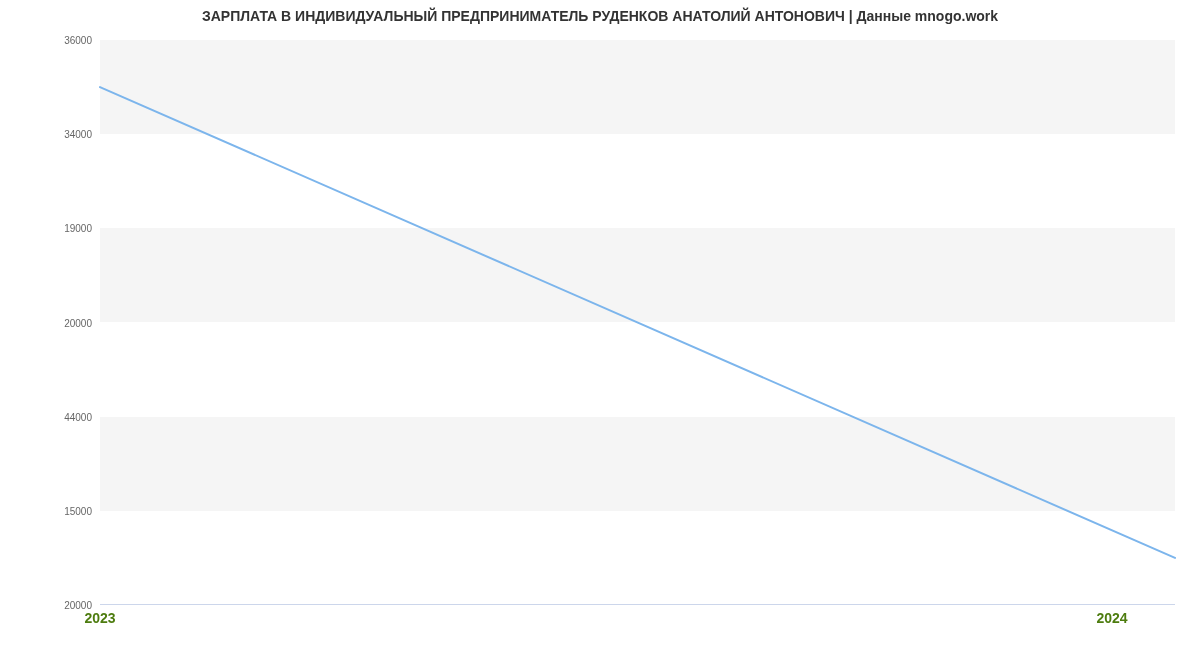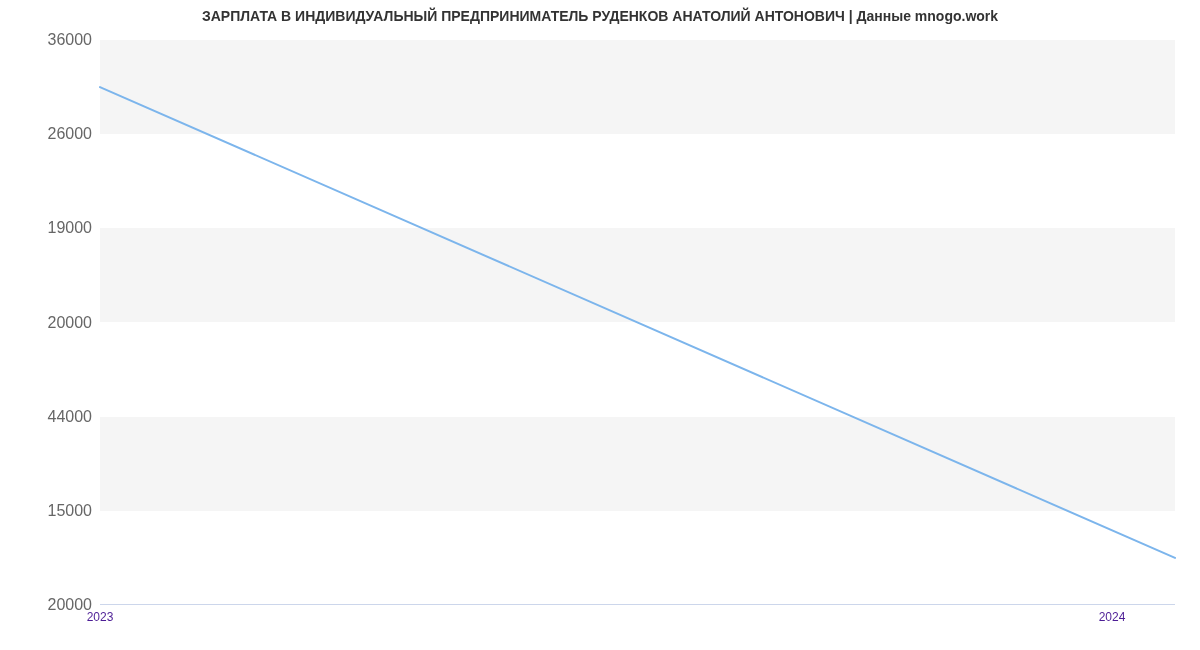--- a/index.html
+++ b/index.html
@@ -41,30 +41,31 @@
   }
   .axis-line {
     position: absolute;
     background: #ccd6eb;
   }
   .y-tick-label {
     position: absolute;
     right: 1108px; 
     width: 60px;
     text-align: right;
-    font-size: 16px;
+    font-size: 10px;
     color: #666;
     transform: translateY(-50%);
   }
   .x-tick-label {
     position: absolute;
     top: 610px;
-    font-size: 12px;
-    color: #4c1d95;
+    font-size: 14px;
+    color: #4d7c0f;
     transform: translateX(-50%);
+    font-weight: bold;
   }
   svg.line-layer {
     position: absolute;
     left: 0; top: 0;
     width: 100%; height: 100%;
     overflow: visible;
   }
   .series-line {
     fill: none;
     stroke: #7cb5ec;
@@ -78,21 +79,21 @@
 
 <div class="chart-wrap">
 
   <div class="title">ЗАРПЛАТА В ИНДИВИДУАЛЬНЫЙ ПРЕДПРИНИМАТЕЛЬ РУДЕНКОВ АНАТОЛИЙ АНТОНОВИЧ | Данные mnogo.work</div>
 
   <div class="y-tick-label" style="top:605px">20000</div>
   <div class="y-tick-label" style="top:510.8px">15000</div>
   <div class="y-tick-label" style="top:416.7px">44000</div>
   <div class="y-tick-label" style="top:322.5px">20000</div>
   <div class="y-tick-label" style="top:228.3px">19000</div>
-  <div class="y-tick-label" style="top:134.2px">26000</div>
+  <div class="y-tick-label" style="top:134.2px">34000</div>
   <div class="y-tick-label" style="top:40px">36000</div>
 
   <div class="x-tick-label" style="left:100px">2023</div>
   <div class="x-tick-label" style="left:1112px">2024</div>
 
   <div class="plot">
 
     <div class="band" style="top:0px;    height:94.17px"></div>
     <div class="band" style="top:188.3px;height:94.17px"></div>
     <div class="band" style="top:376.7px;height:94.17px"></div>

